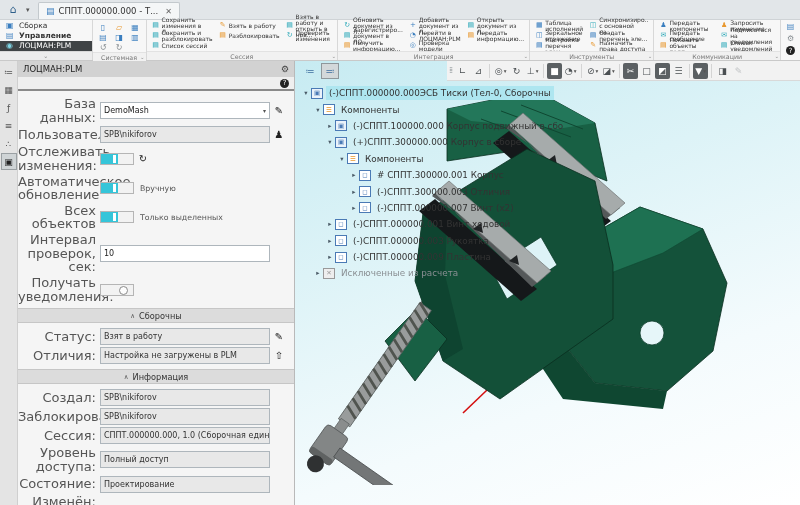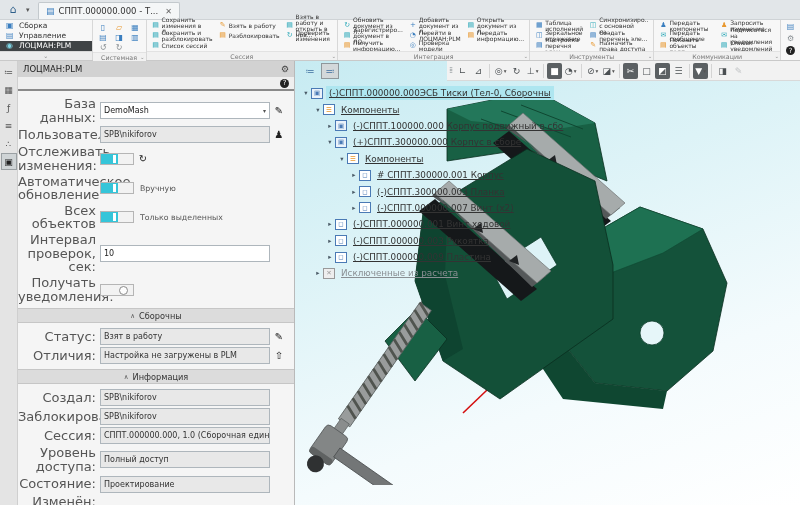--- a/index.html
+++ b/index.html
@@ -112,21 +112,21 @@
 
   .tree { position:absolute; left:6px; top:24px; font-size:8.8px; color:#333; }
   .trow { display:flex; align-items:center; height:16.4px; white-space:nowrap; cursor:pointer; }
   .texp { width:10px; font-size:6.5px; color:#4a5a66; text-align:center; flex:0 0 10px; }
   .ticon { width:12px; height:11px; border:1px solid #4a7ab5; background:#eaf2fa;
     font-size:6.5px; color:#4a7ab5; display:flex; align-items:center; justify-content:center;
     margin-right:3px; flex:0 0 12px; }
   .ticon.part { background:#fff; }
   .ticon.comp { background:#fff; color:#e8982f; border-color:#4a7ab5; }
   .ticon.excl { background:#eee; border-color:#999; color:#999; }
-  .tlabel { padding:2px 3px;text-decoration:underline; }
+  .tlabel { padding:2px 3px; }
   .trow.selected .tlabel { background:#aee6f0; }
   .trow.muted { color:#8a8f93; }
   .model-svg { position:absolute; left:0; top:0; }
 </style>
 </head>
 <body>
 
 <div class="titlebar">
   <div class="tb-home">⌂</div>
   <div class="tb-caret">▾</div>
@@ -138,21 +138,21 @@
 </div>
 
 <div class="ribbon">
   <div class="apptabs" id="apptabs">
       <div class="apptab">
         <div class="ai">▣</div>
         <div style="display: inline;">Сборка</div>
       </div>
       <div class="apptab">
         <div class="ai">▤</div>
-        <div style="display: inline;">Управление</div>
+        <div style="display: inline; font-weight: bold;">Управление</div>
       </div>
       <div class="apptab active">
         <div class="ai">◉</div>
         <div style="display: inline;">ЛОЦМАН:PLM</div>
       </div>
       <div class="tabs-footer">⌄</div>
     </div>
   <div id="rgroups" style="display:flex;">
       <div class="rgroup">
         <div class="rg-body">
@@ -521,21 +521,21 @@
           <div class="tlabel">Компоненты</div>
         </div>
         <div class="trow" style="padding-left: 48px;">
           <div class="texp">▸</div>
           <div class="ticon part">◻</div>
           <div class="tlabel"># СППТ.300000.001 Корпус</div>
         </div>
         <div class="trow" style="padding-left: 48px;">
           <div class="texp">▸</div>
           <div class="ticon part">◻</div>
-          <div class="tlabel">(-)СППТ.300000.003 Планка</div>
+          <div class="tlabel">(-)СППТ.300000.003 Отличия</div>
         </div>
         <div class="trow" style="padding-left: 48px;">
           <div class="texp">▸</div>
           <div class="ticon part">◻</div>
           <div class="tlabel">(-)СППТ.000000.007 Винт (x2)</div>
         </div>
         <div class="trow" style="padding-left: 24px;">
           <div class="texp">▸</div>
           <div class="ticon part">◻</div>
           <div class="tlabel">(-)СППТ.000000.001 Винт ходовой</div>

